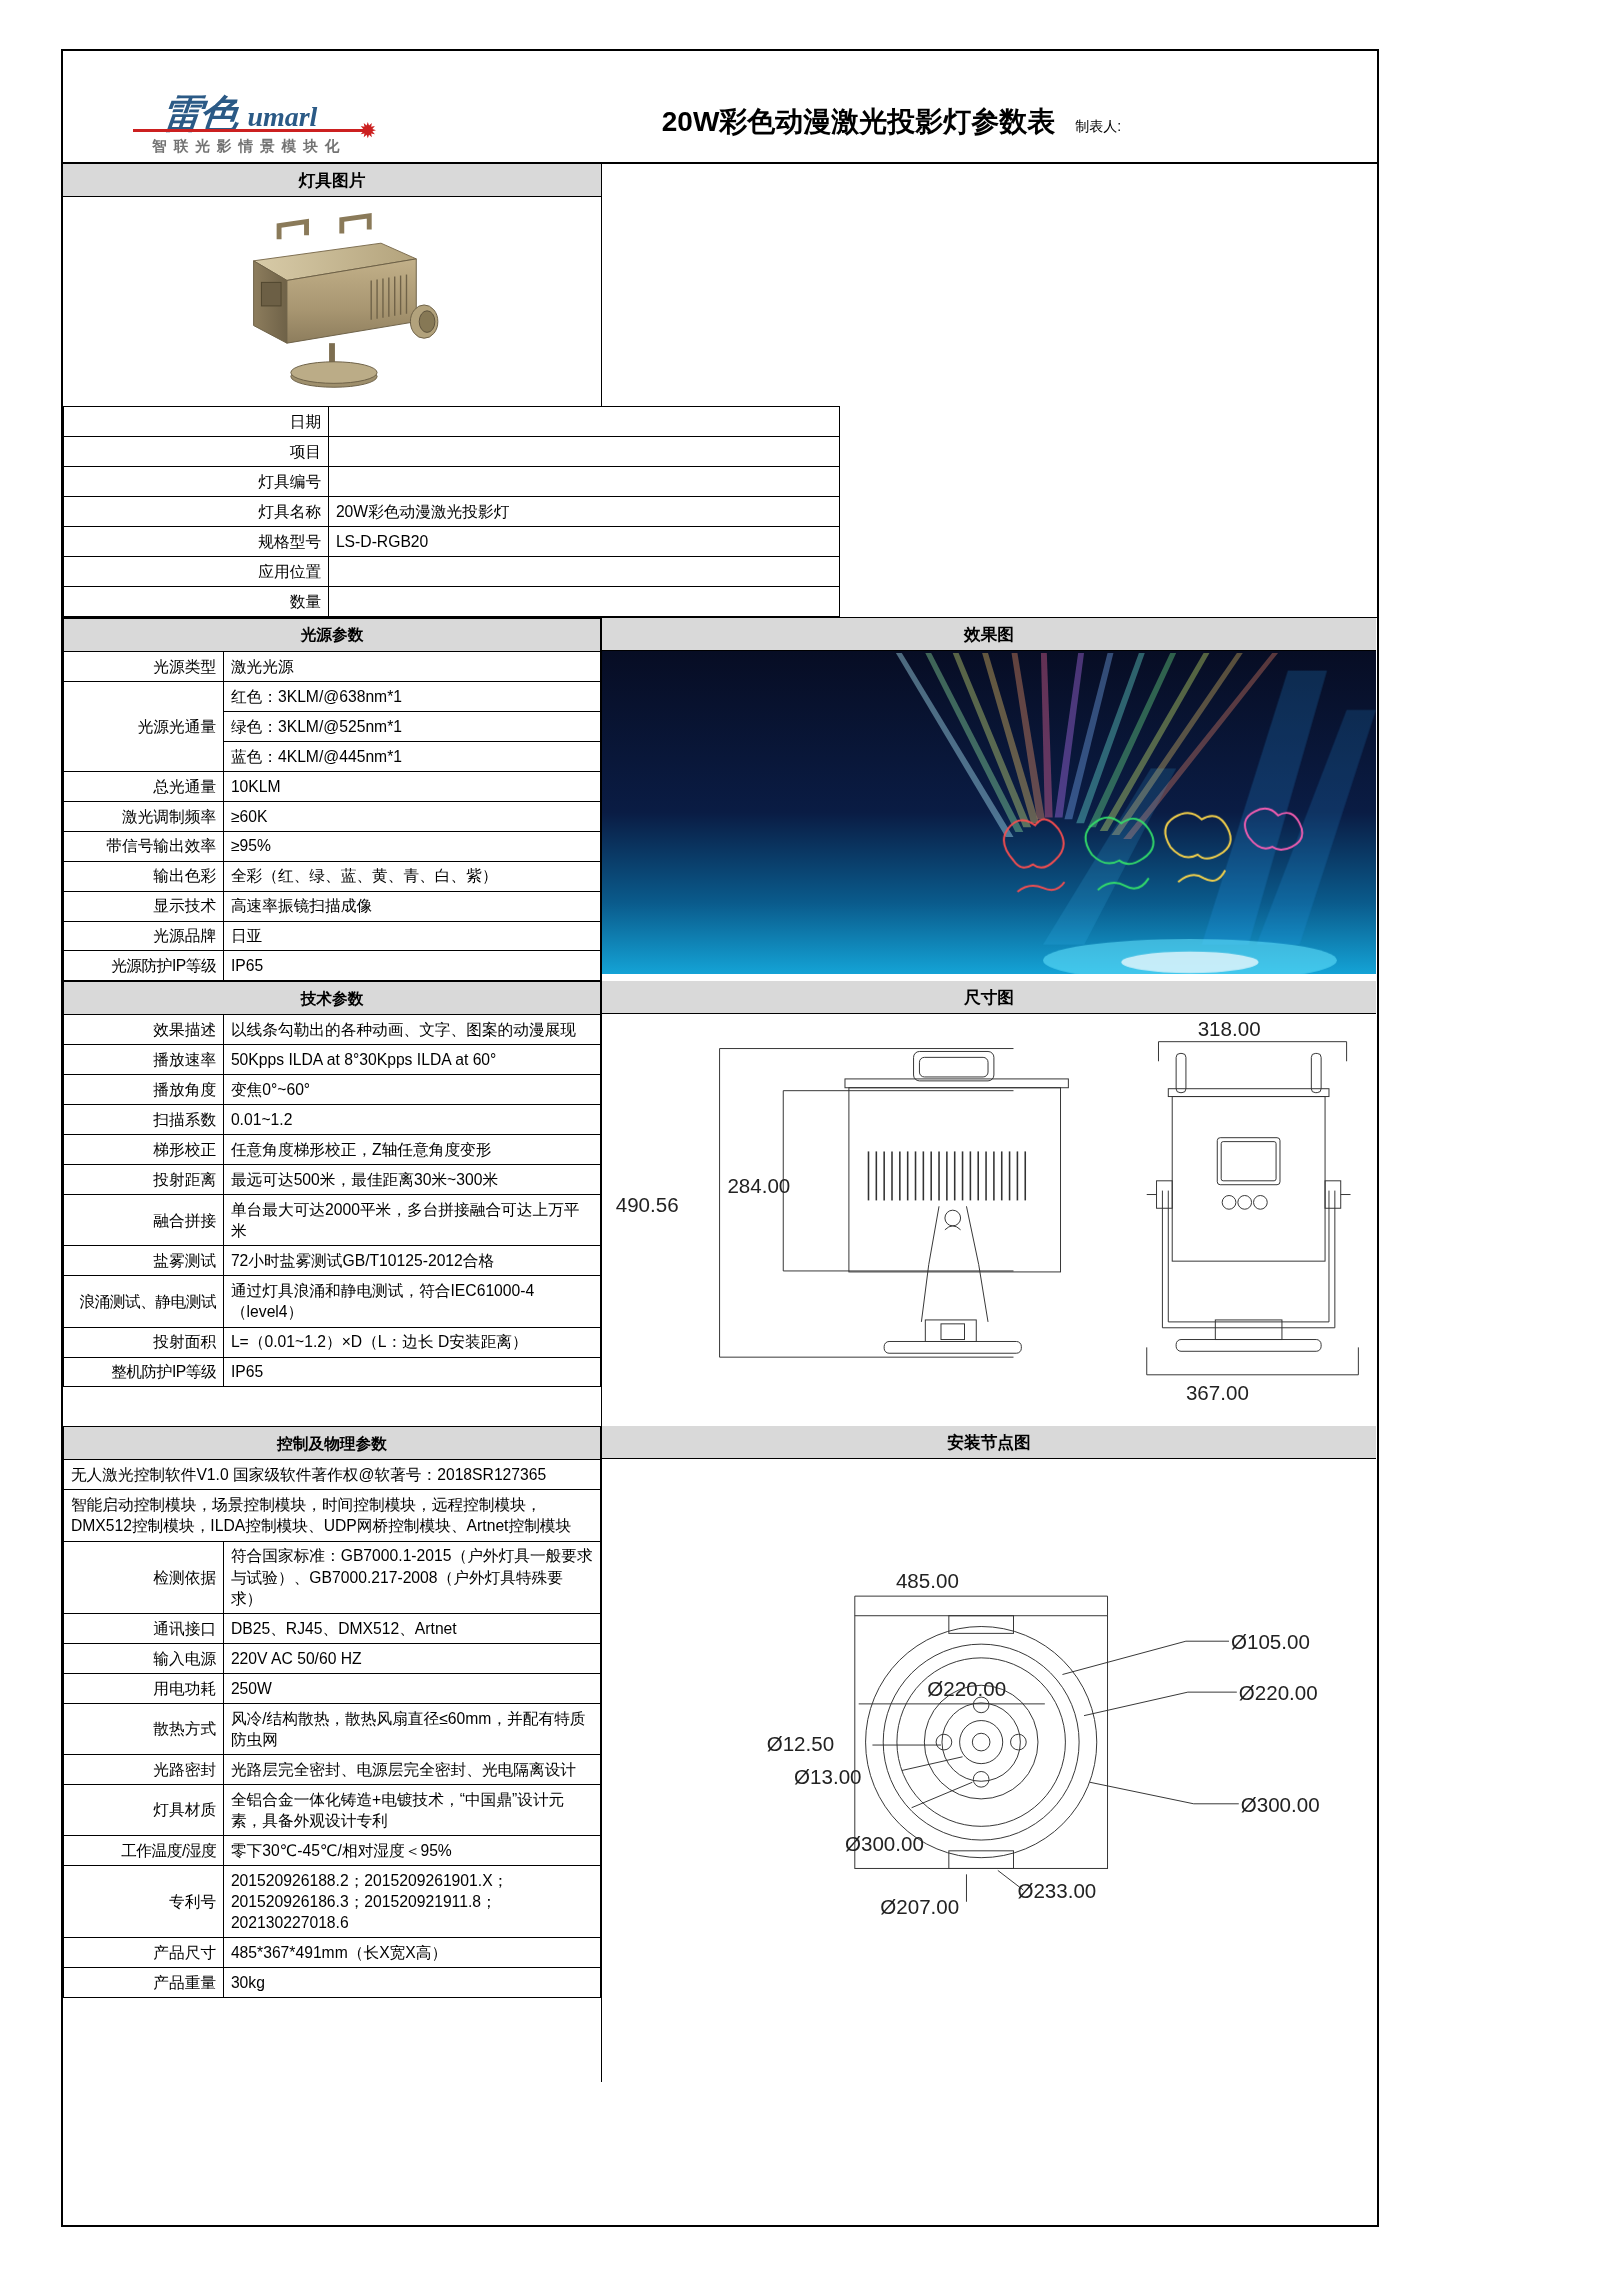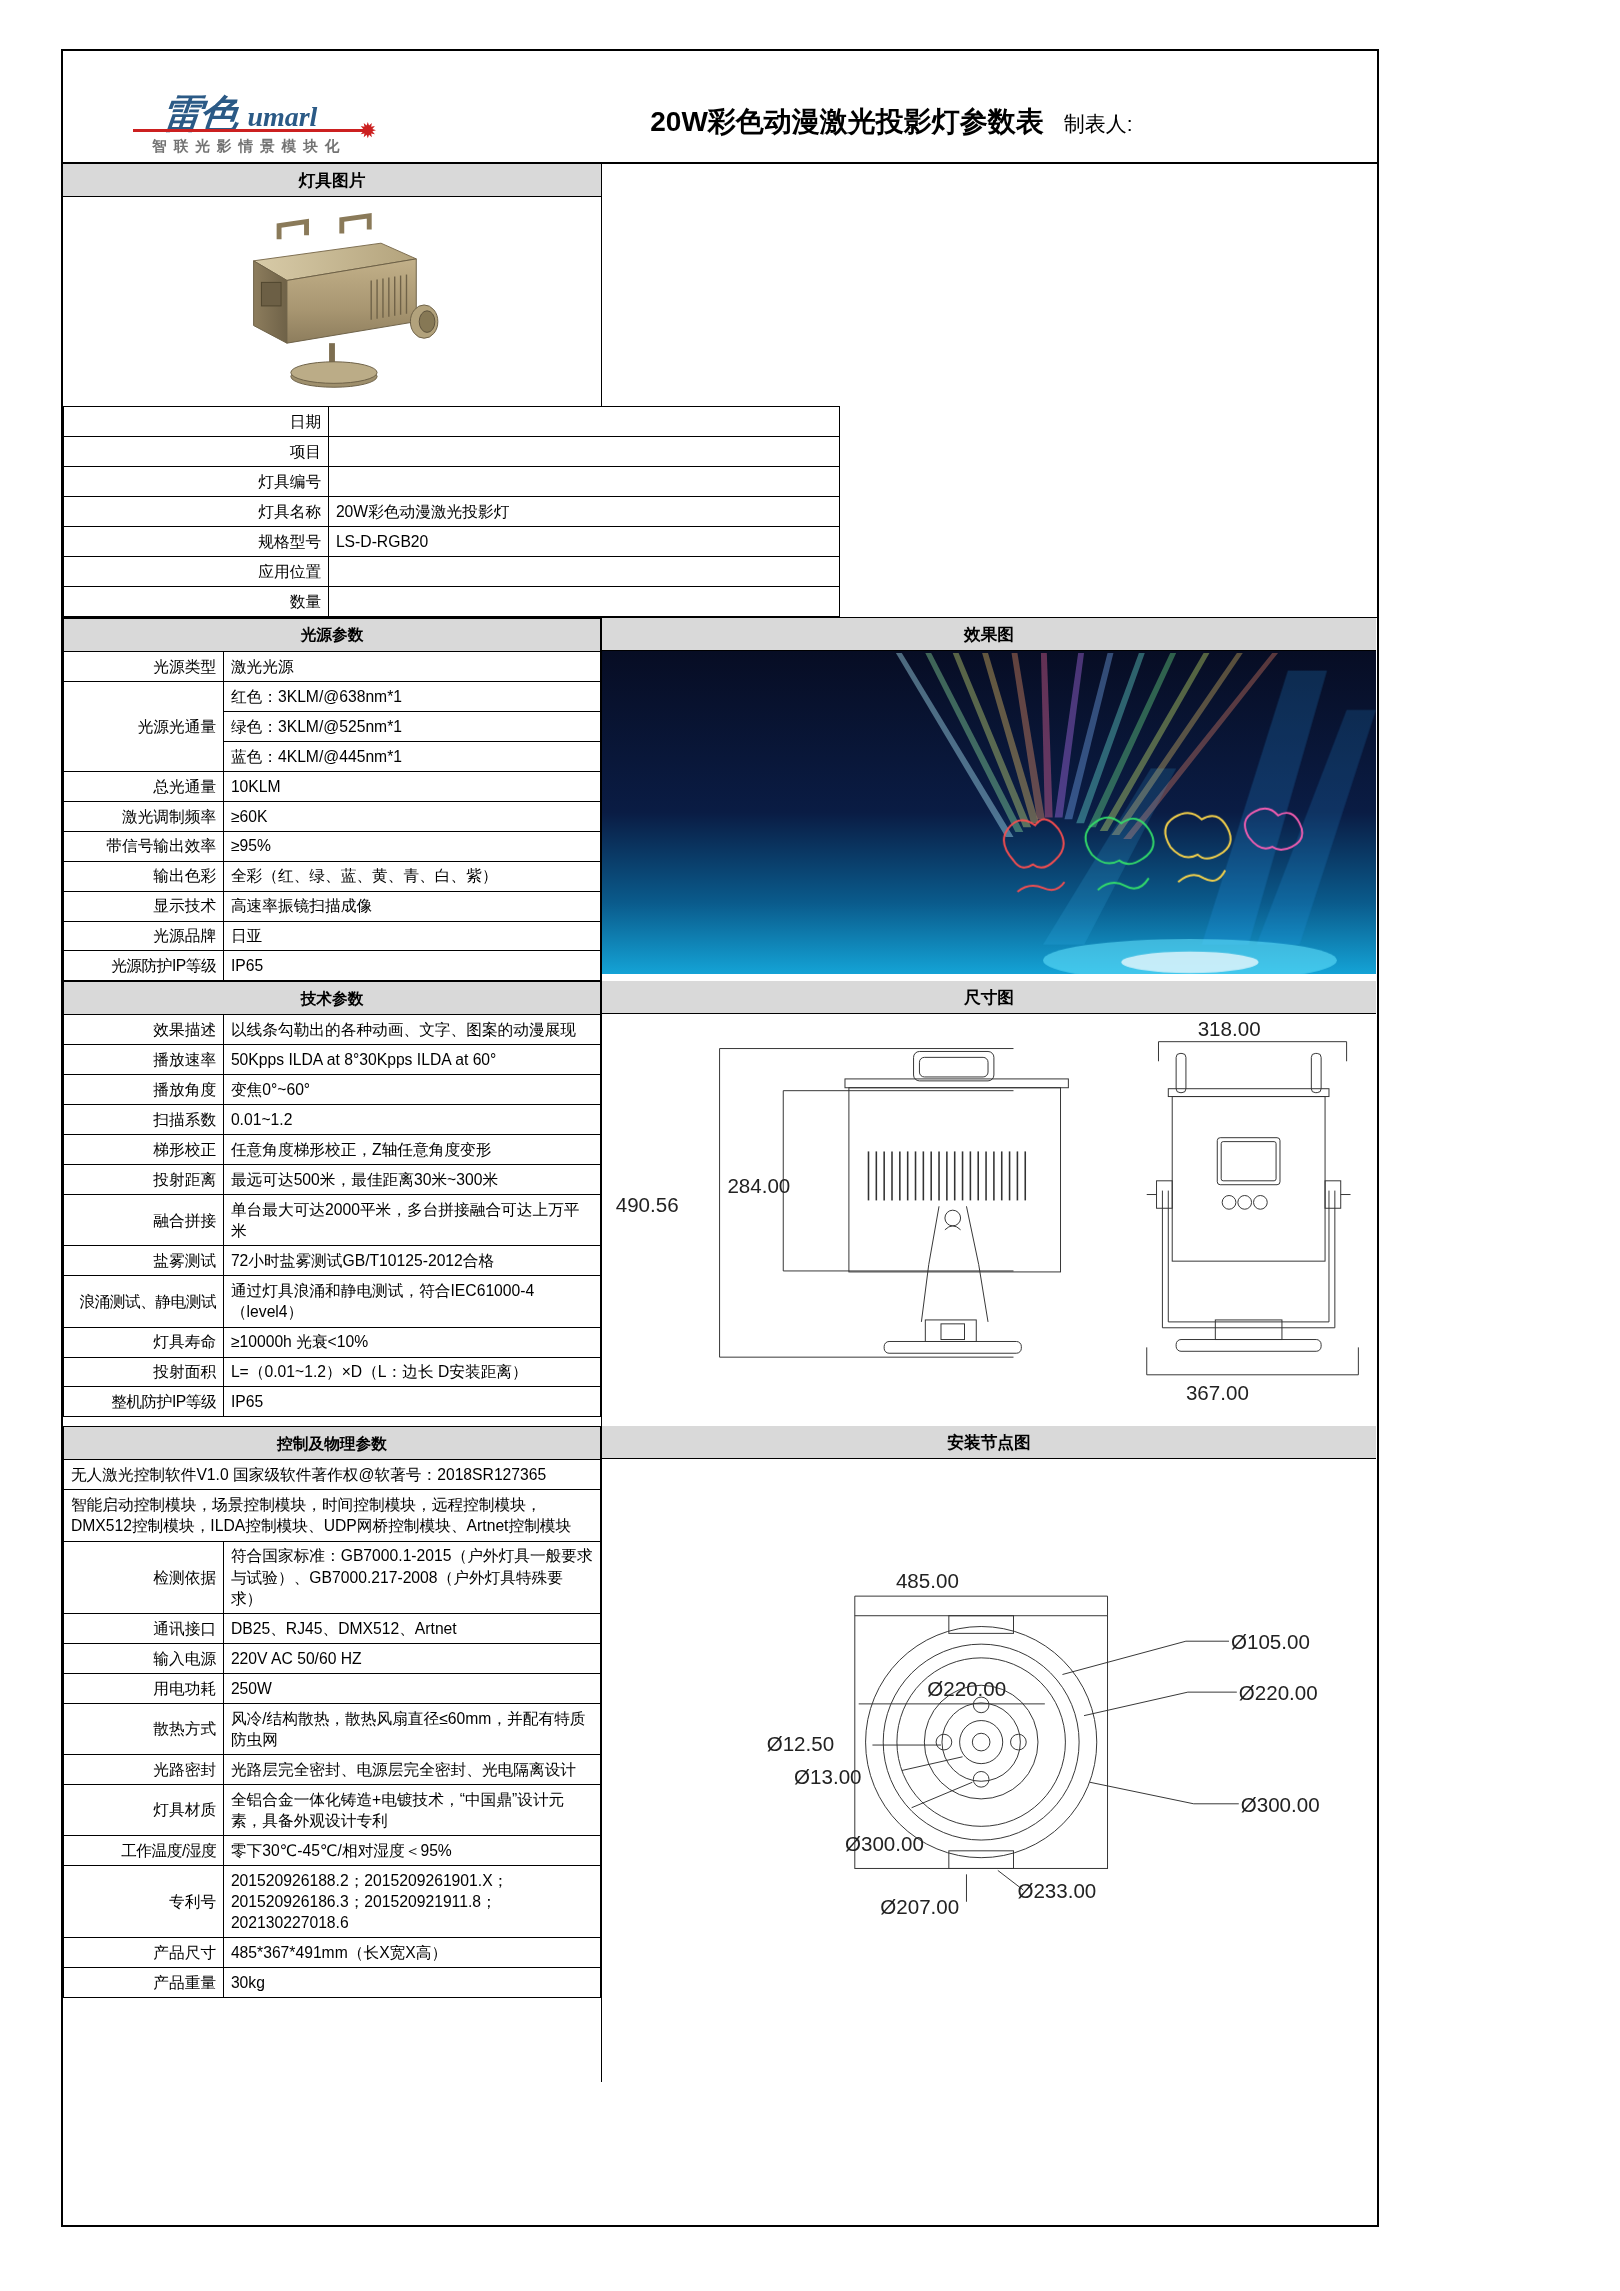--- a/index.html
+++ b/index.html
@@ -91,21 +91,21 @@
     align-items: baseline;
     justify-content: center;
     padding-bottom: 21px;
   }
   .doc-title {
     font-size: 28px;
     font-weight: bold;
     letter-spacing: 0px;
   }
   .doc-maker {
-    font-size: 21px;
+    font-size: 14px;
     margin-left: 20px;
   }
 
   
   table.grid {
     border-collapse: collapse;
     table-layout: fixed;
     width: 100%;
   }
   table.grid td {
@@ -444,24 +444,20 @@
               <td class="lbl">融合拼接</td>
               <td class="val">单台最大可达2000平米，多台拼接融合可达上万平米</td>
             </tr>
           <tr>
               <td class="lbl">盐雾测试</td>
               <td class="val">72小时盐雾测试GB/T10125-2012合格</td>
             </tr>
           <tr>
               <td class="lbl nowrapfit">浪涌测试、静电测试</td>
               <td class="val">通过灯具浪涌和静电测试，符合IEC61000-4（level4）</td>
-            </tr>
-          <tr>
-              <td class="lbl">灯具寿命</td>
-              <td class="val">≥10000h 光衰&lt;10%</td>
             </tr>
           <tr>
               <td class="lbl">投射面积</td>
               <td class="val">L=（0.01~1.2）×D（L：边长 D安装距离）</td>
             </tr>
           <tr>
               <td class="lbl nowrapfit">整机防护IP等级</td>
               <td class="val">IP65</td>
             </tr>
         </tbody>

